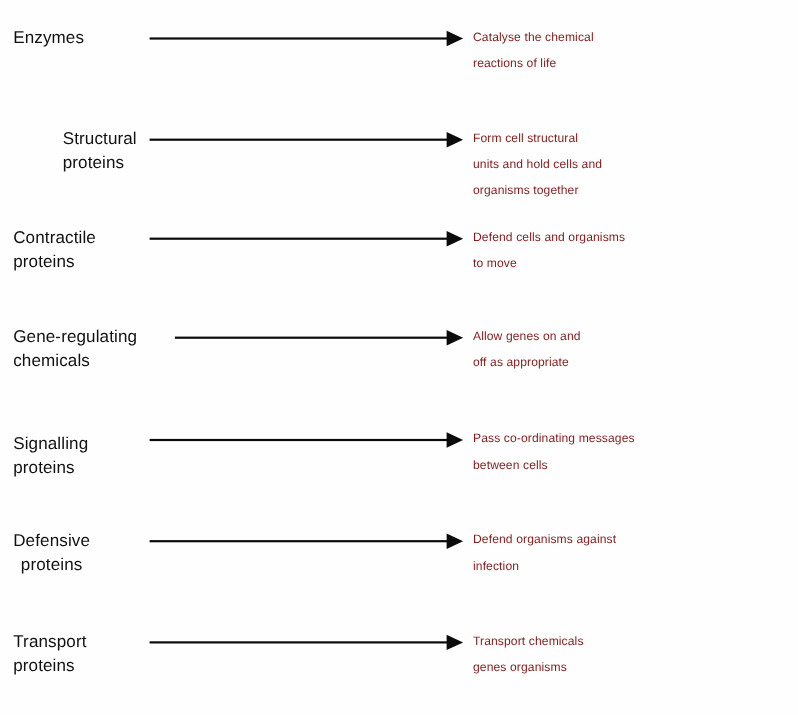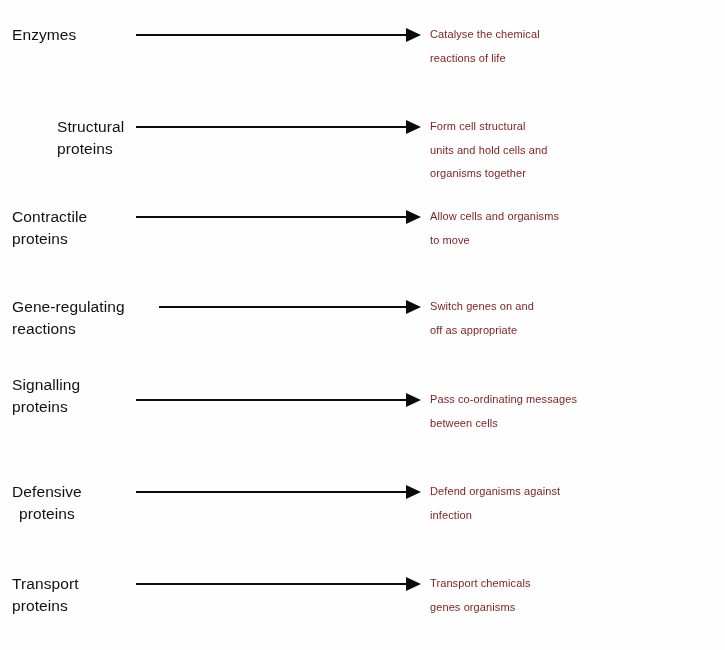--- a/index.html
+++ b/index.html
@@ -100,37 +100,37 @@
 organisms together</div>
   </div>
 
   <div class="row" style="top:0px;">
     <div class="cat-label" style="top:206px;">Contractile
 proteins</div>
     <div class="arrow" style="left:136px; top:210px; width:285px;">
       <div class="shaft" style="width:272px;"></div>
       <div class="head" style="left:270px;"></div>
     </div>
-    <div class="desc" style="top:205px;">Allow cells and organisms
+    <div class="desc" style="top:205px;">Defend cells and organisms
 to move</div>
   </div>
 
   <div class="row" style="top:0px;">
     <div class="cat-label" style="top:296px;">Gene-regulating
-reactions</div>
+chemicals</div>
     <div class="arrow" style="left:159px; top:300px; width:262px;">
       <div class="shaft" style="width:249px;"></div>
       <div class="head" style="left:247px;"></div>
     </div>
-    <div class="desc" style="top:295px;">Switch genes on and
+    <div class="desc" style="top:295px;">Allow genes on and
 off as appropriate</div>
   </div>
 
   <div class="row" style="top:0px;">
-    <div class="cat-label" style="top:374px;">Signalling
+    <div class="cat-label" style="top:393px;">Signalling
 proteins</div>
     <div class="arrow" style="left:136px; top:393px; width:285px;">
       <div class="shaft" style="width:272px;"></div>
       <div class="head" style="left:270px;"></div>
     </div>
     <div class="desc" style="top:388px; width:300px;">Pass co-ordinating messages
 between cells</div>
   </div>
 
   <div class="row" style="top:0px;">

